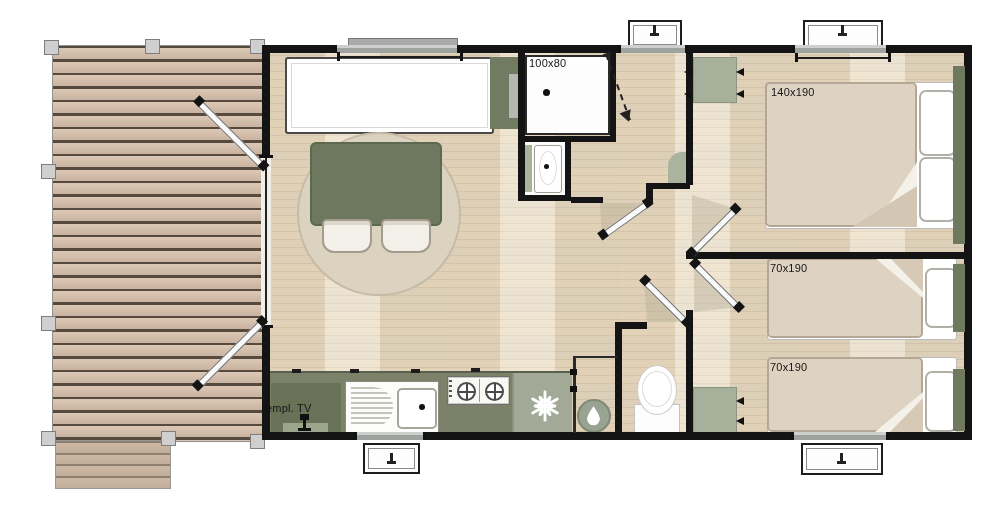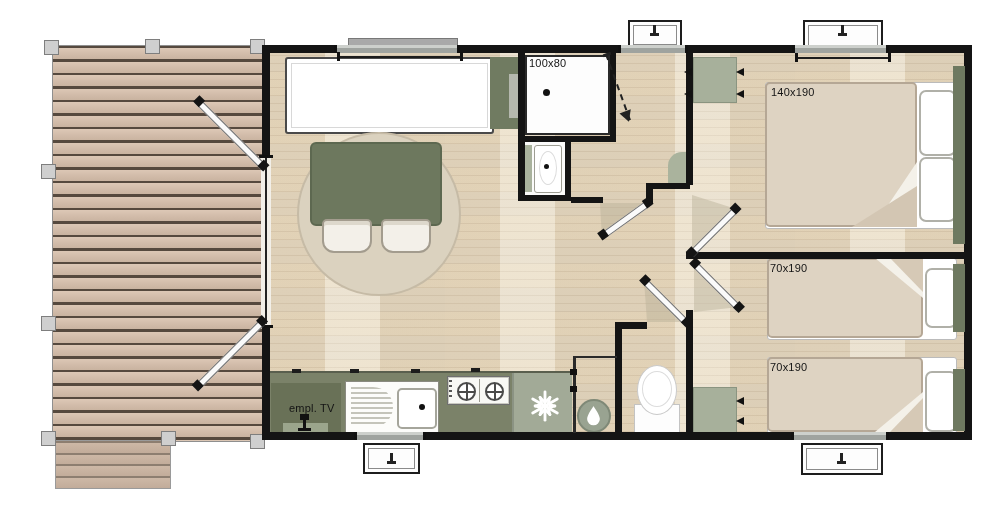--- a/index.html
+++ b/index.html
@@ -48,21 +48,21 @@
         box-shadow:inset 0 0 0 4px #fff, inset 0 0 0 5px #d8d8d8;z-index:2;}
   .cab{left:490px;top:57px;width:30px;height:72px;background:#707b61;z-index:2;}
   .cab .gray{position:absolute;right:2px;top:17px;width:9px;height:44px;background:#b5b8ae;}
   .rug{left:297px;top:132px;width:160px;height:160px;border-radius:50%;background:#dbd2bf;border:2px solid #c6bba6;z-index:2;}
   .table{left:310px;top:142px;width:128px;height:80px;background:#6d785e;border:2px solid #5d6850;border-radius:6px;z-index:2;}
   .chair{position:absolute;width:46px;height:30px;background:#f3f0e9;border:2px solid #a39c8e;border-radius:5px 5px 12px 12px;z-index:2;
          box-shadow:inset 0 4px 0 #ddd8cc;}
   
   .counter{left:270px;top:371px;width:302px;height:61px;background:#7b8269;border-top:2px solid #5a5f4e;box-sizing:border-box;z-index:2;}
   .tvniche{left:271px;top:383px;width:70px;height:49px;background:#697157;z-index:2;}
-  .tvlabel{left:289px;top:402px;font-size:12px;z-index:6;}
+  .tvlabel{left:266px;top:402px;font-size:12px;z-index:6;}
   .tvstand{left:283px;top:423px;width:45px;height:9px;background:#9ba58c;z-index:2;}
   .tvglyph{left:297px;top:414px;width:15px;height:18px;z-index:3;}
   .tvglyph::before{content:"";position:absolute;left:6px;top:3px;width:3px;height:12px;background:#111;}
   .tvglyph::after{content:"";position:absolute;left:1px;top:14px;width:13px;height:3px;background:#111;}
   .tvglyph .screen{position:absolute;left:3px;top:0;width:9px;height:6px;background:#111;}
   .sink{left:345px;top:381px;width:92px;height:50px;background:#fcfcfa;border:1px solid #8a8a80;z-index:2;}
   .drainer{position:absolute;left:5px;top:5px;width:42px;height:40px;border-radius:0 22px 22px 0;
            background:repeating-linear-gradient(180deg,#c4c4ba 0 2px,rgba(0,0,0,0) 2px 5px);}
   .basin{position:absolute;left:51px;top:6px;width:36px;height:37px;background:#fff;border:2px solid #a5a59b;border-radius:5px;}
   .dot{position:absolute;background:#111;border-radius:50%;z-index:3;}

